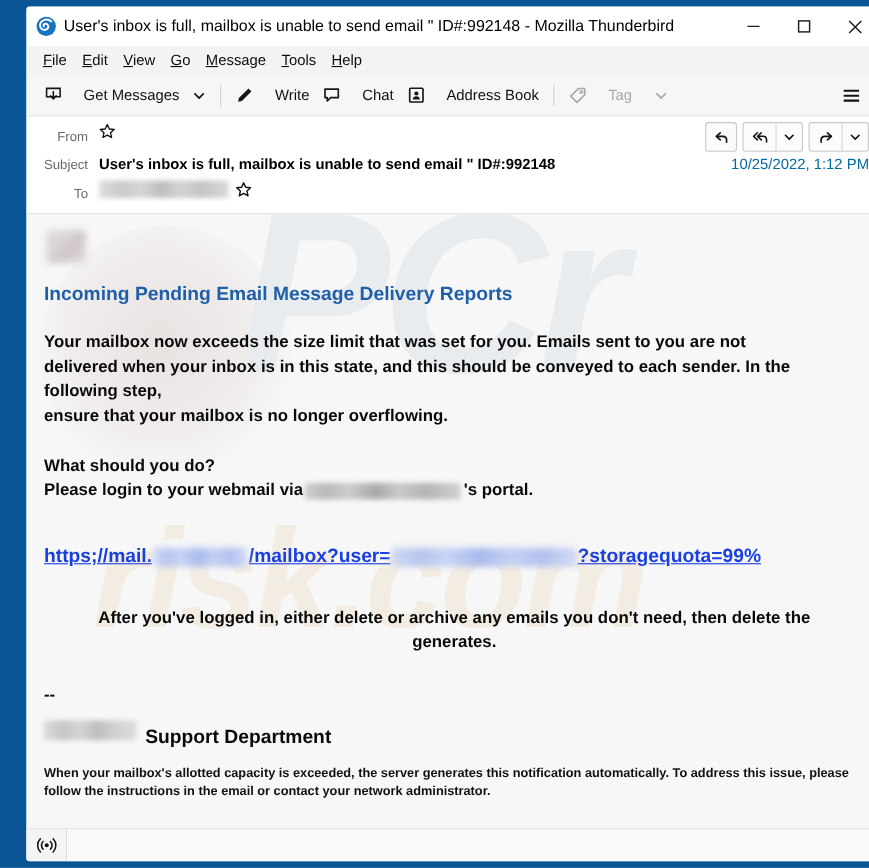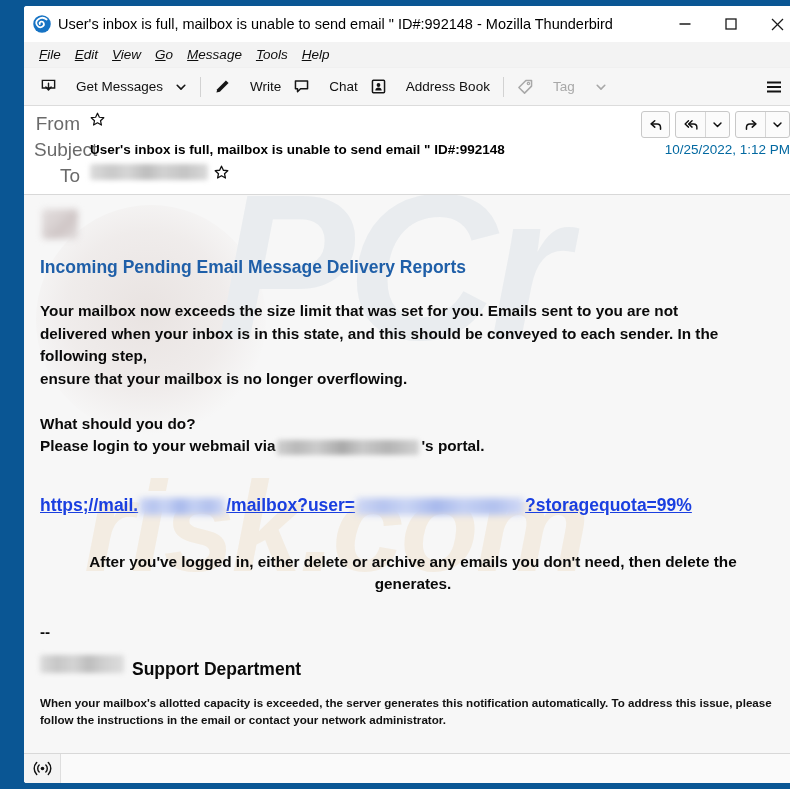--- a/index.html
+++ b/index.html
@@ -82,21 +82,20 @@
     padding-left: 8px;
     box-sizing: border-box;
     border-bottom: 1px solid #f0f0f0;
   }
   .menu-item {
     font-size: 13.5px;
     color: #0d0d0d;
     padding: 2px 7px;
     cursor: default;
     white-space: nowrap;
-    font-style: italic;
   }
   .menu-item u { text-decoration: underline; }
 
   
   .toolbar {
     height: 38px;
     flex: 0 0 38px;
     background: #f6f6f6;
     display: flex;
     align-items: center;
@@ -140,21 +139,21 @@
     display: flex;
     align-items: flex-start;
     min-height: 26px;
   }
   .hlabel {
     width: 56px;
     flex: 0 0 56px;
     text-align: right;
     padding-right: 10px;
     box-sizing: border-box;
-    font-size: 19px;
+    font-size: 12px;
     color: #6a6a6a;
     line-height: 24px;
   }
   .hvalue {
     flex: 1 1 auto;
     font-size: 13.5px;
     color: #000000;
     line-height: 24px;
     display: flex;
     align-items: center;

